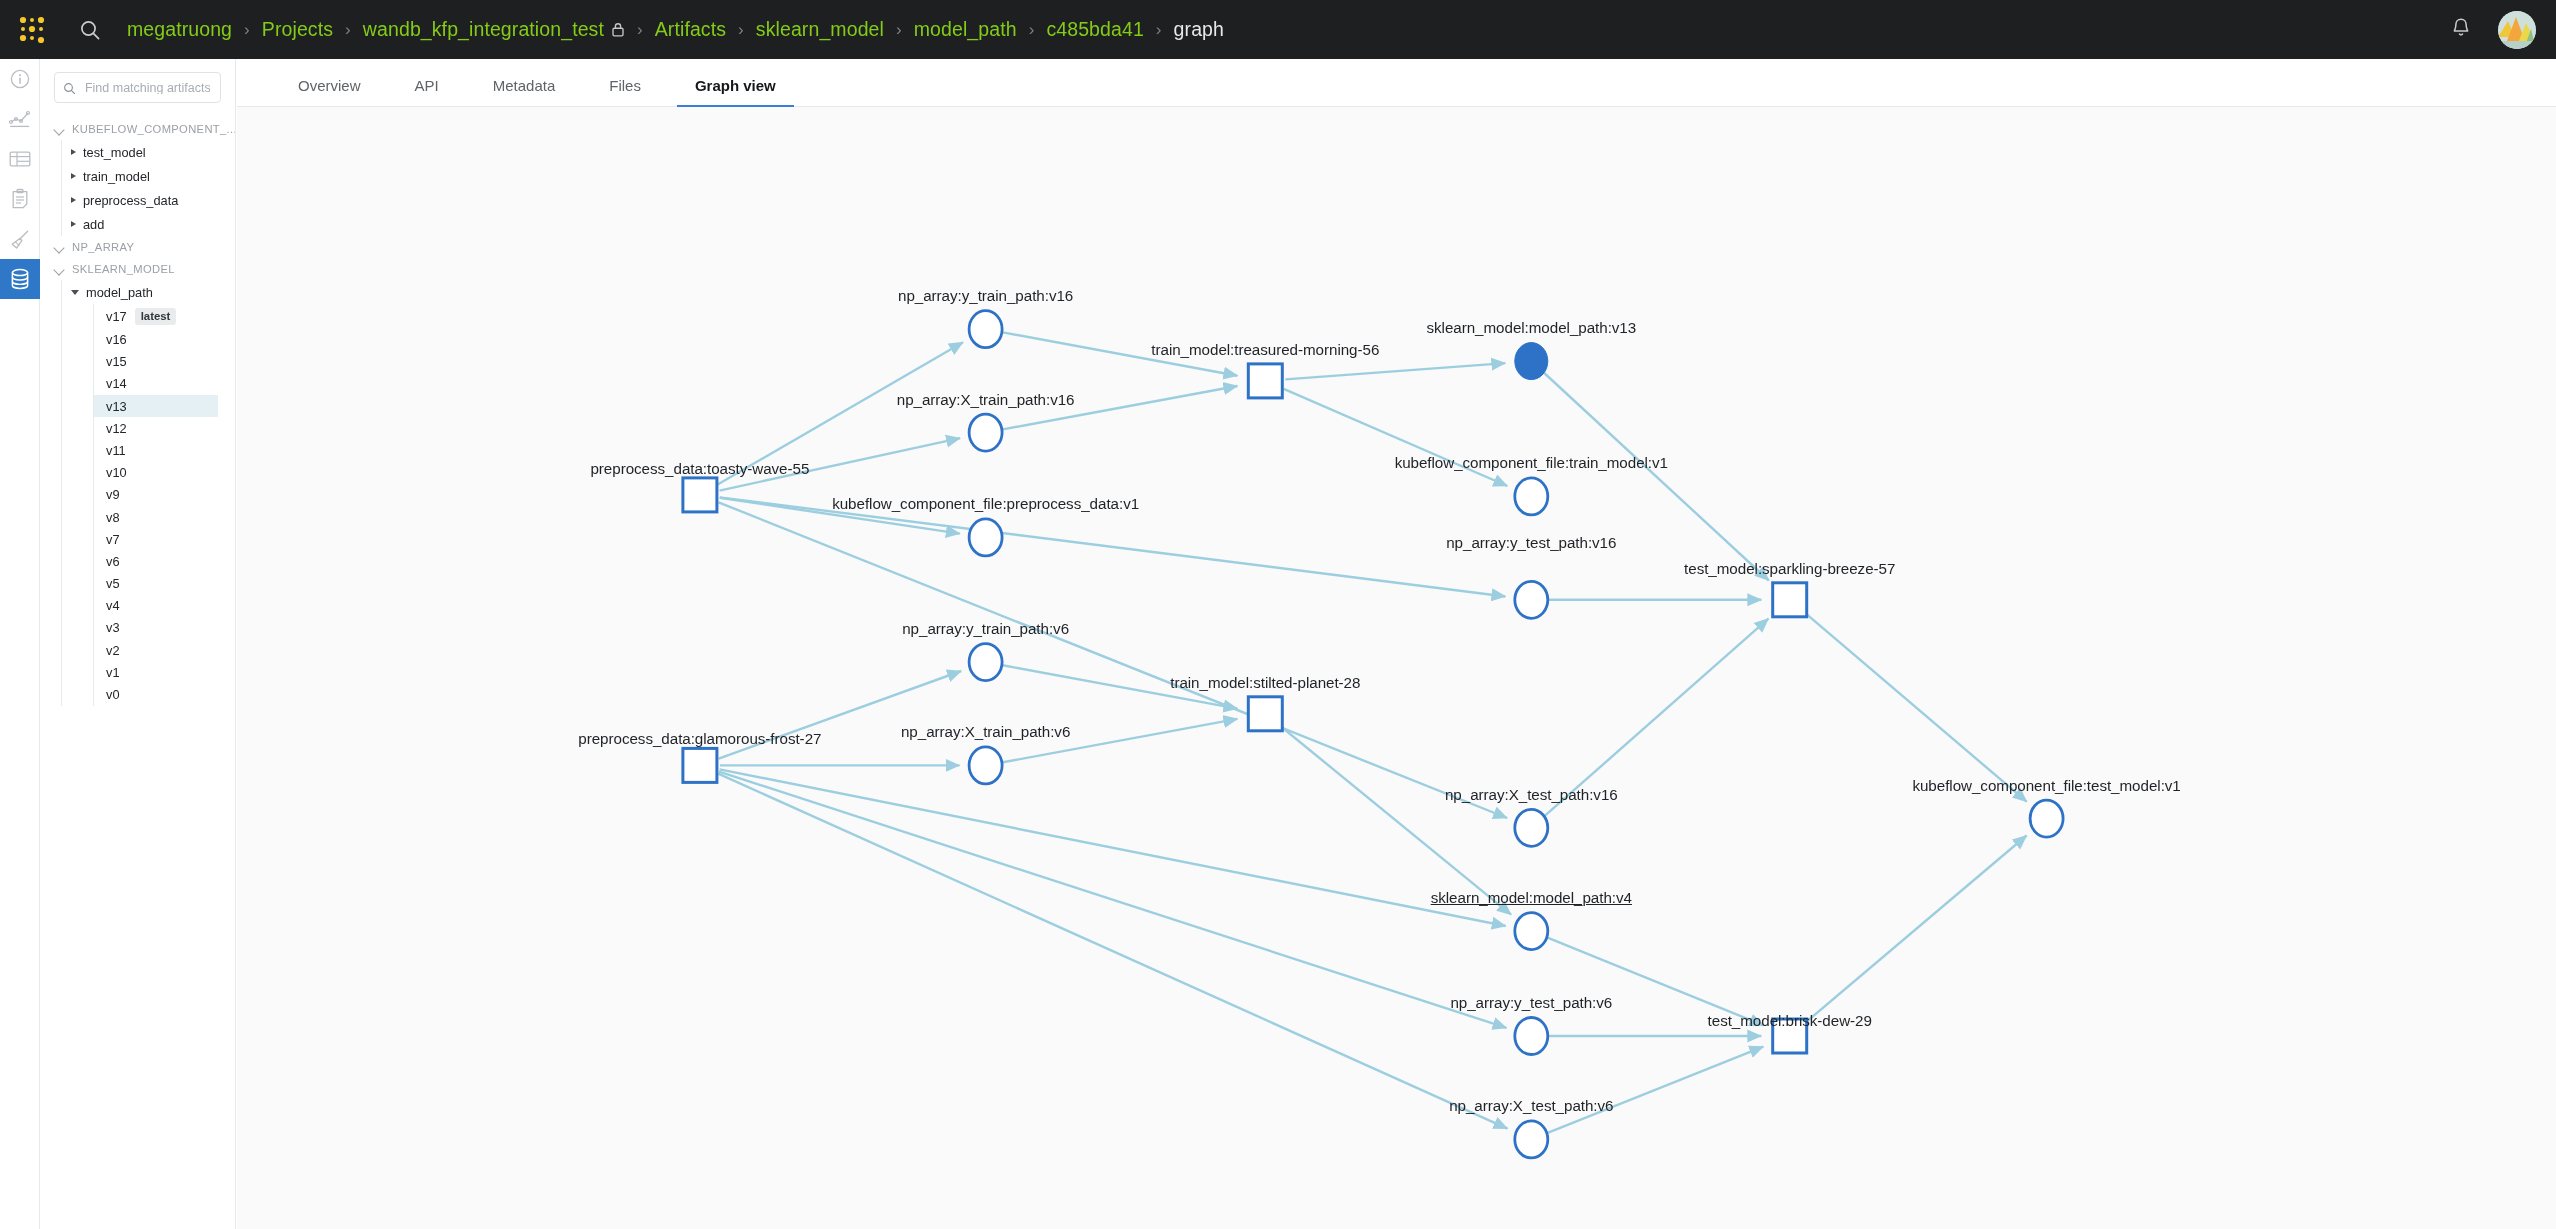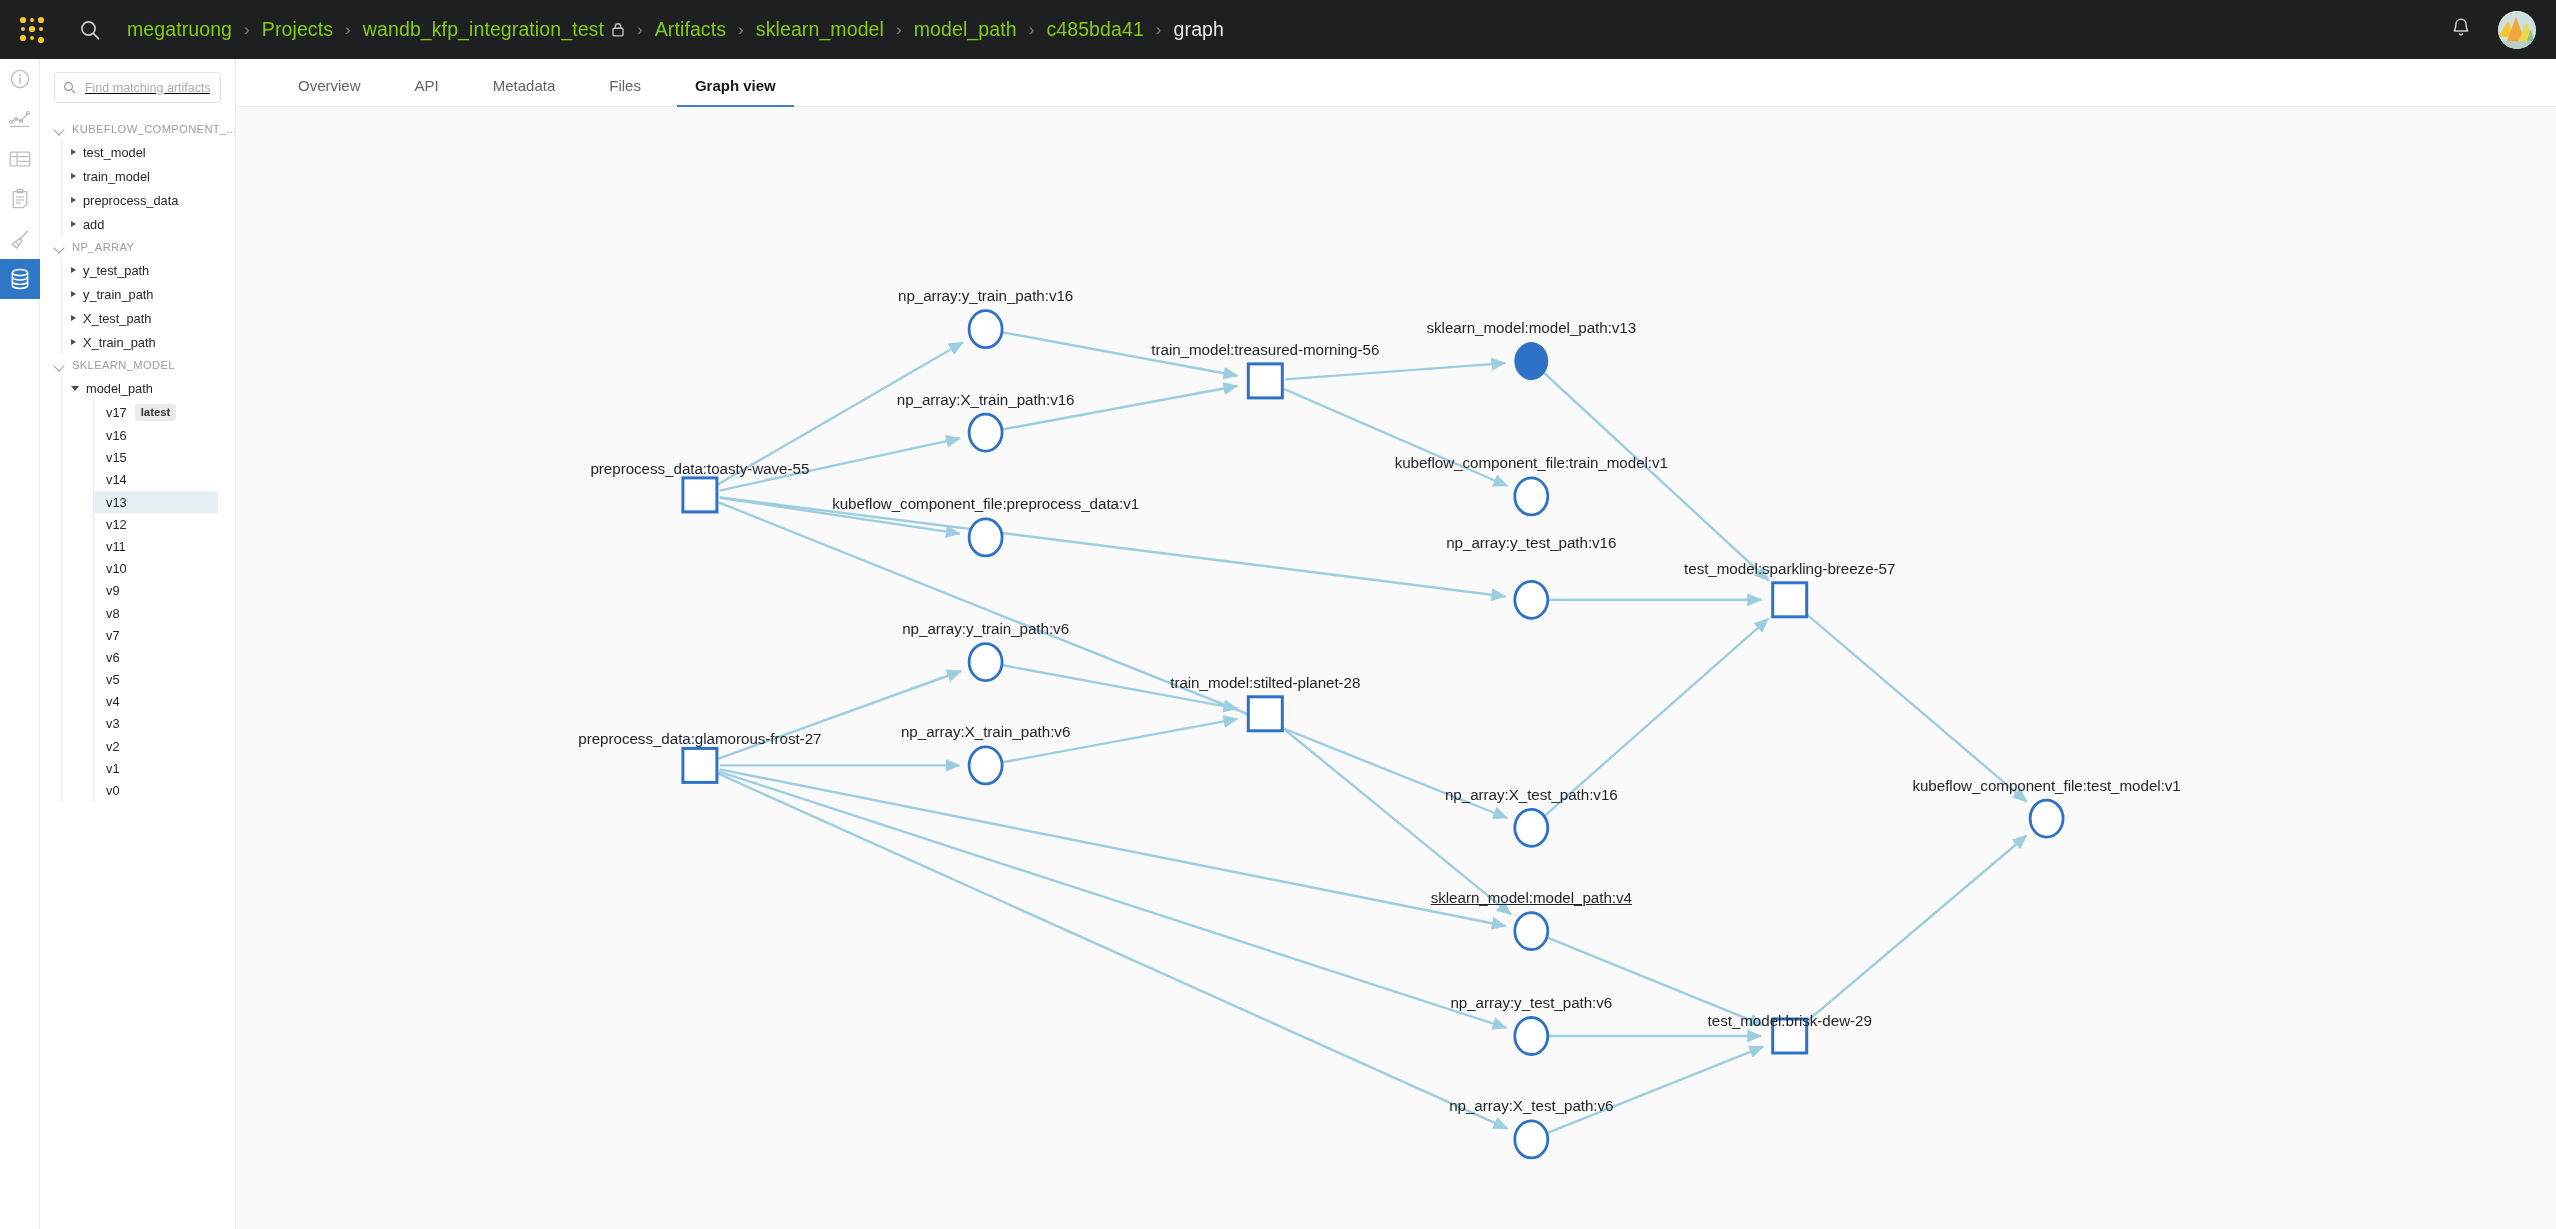--- a/index.html
+++ b/index.html
@@ -89,24 +89,23 @@
     background: #ffffff;
     border-right: 1px solid #e6e8eb;
     overflow: hidden;
     z-index: 10;
   }
   .search-box {
     margin: 13px 14px 0 14px;
     height: 31px;
     border: 1px solid #dfe2e6;
     border-radius: 4px;
-    display: flex; align-items: center;
+    display: flex; 
     padding: 8px 8px;
     gap: 7px;
-    text-decoration: underline;
   }
   .search-box input {
     border: 0; outline: 0;
     font-size: 12.5px;
     font-family: "Liberation Sans", sans-serif;
     color: #2b2f33;
     width: 100%;
     background: transparent;
   }
   .search-box input::placeholder { color: #a8adb3; }
@@ -425,38 +424,20 @@
           <span>preprocess_data</span>
         </div>
         <div class="tree-item">
           <span class="tri"></span>
           <span>add</span>
         </div>
       </div>
       <div class="group-head">
         <span class="chev"></span>
         <span>NP_ARRAY</span>
-      </div>
-      <div class="group-body">
-        <div class="tree-item">
-          <span class="tri"></span>
-          <span>y_test_path</span>
-        </div>
-        <div class="tree-item">
-          <span class="tri"></span>
-          <span>y_train_path</span>
-        </div>
-        <div class="tree-item">
-          <span class="tri"></span>
-          <span>X_test_path</span>
-        </div>
-        <div class="tree-item">
-          <span class="tri"></span>
-          <span>X_train_path</span>
-        </div>
       </div>
       <div class="group-head">
         <span class="chev"></span>
         <span>SKLEARN_MODEL</span>
       </div>
       <div class="group-body">
         <div class="tree-item">
           <span class="tri down"></span>
           <span>model_path</span>
         </div>

